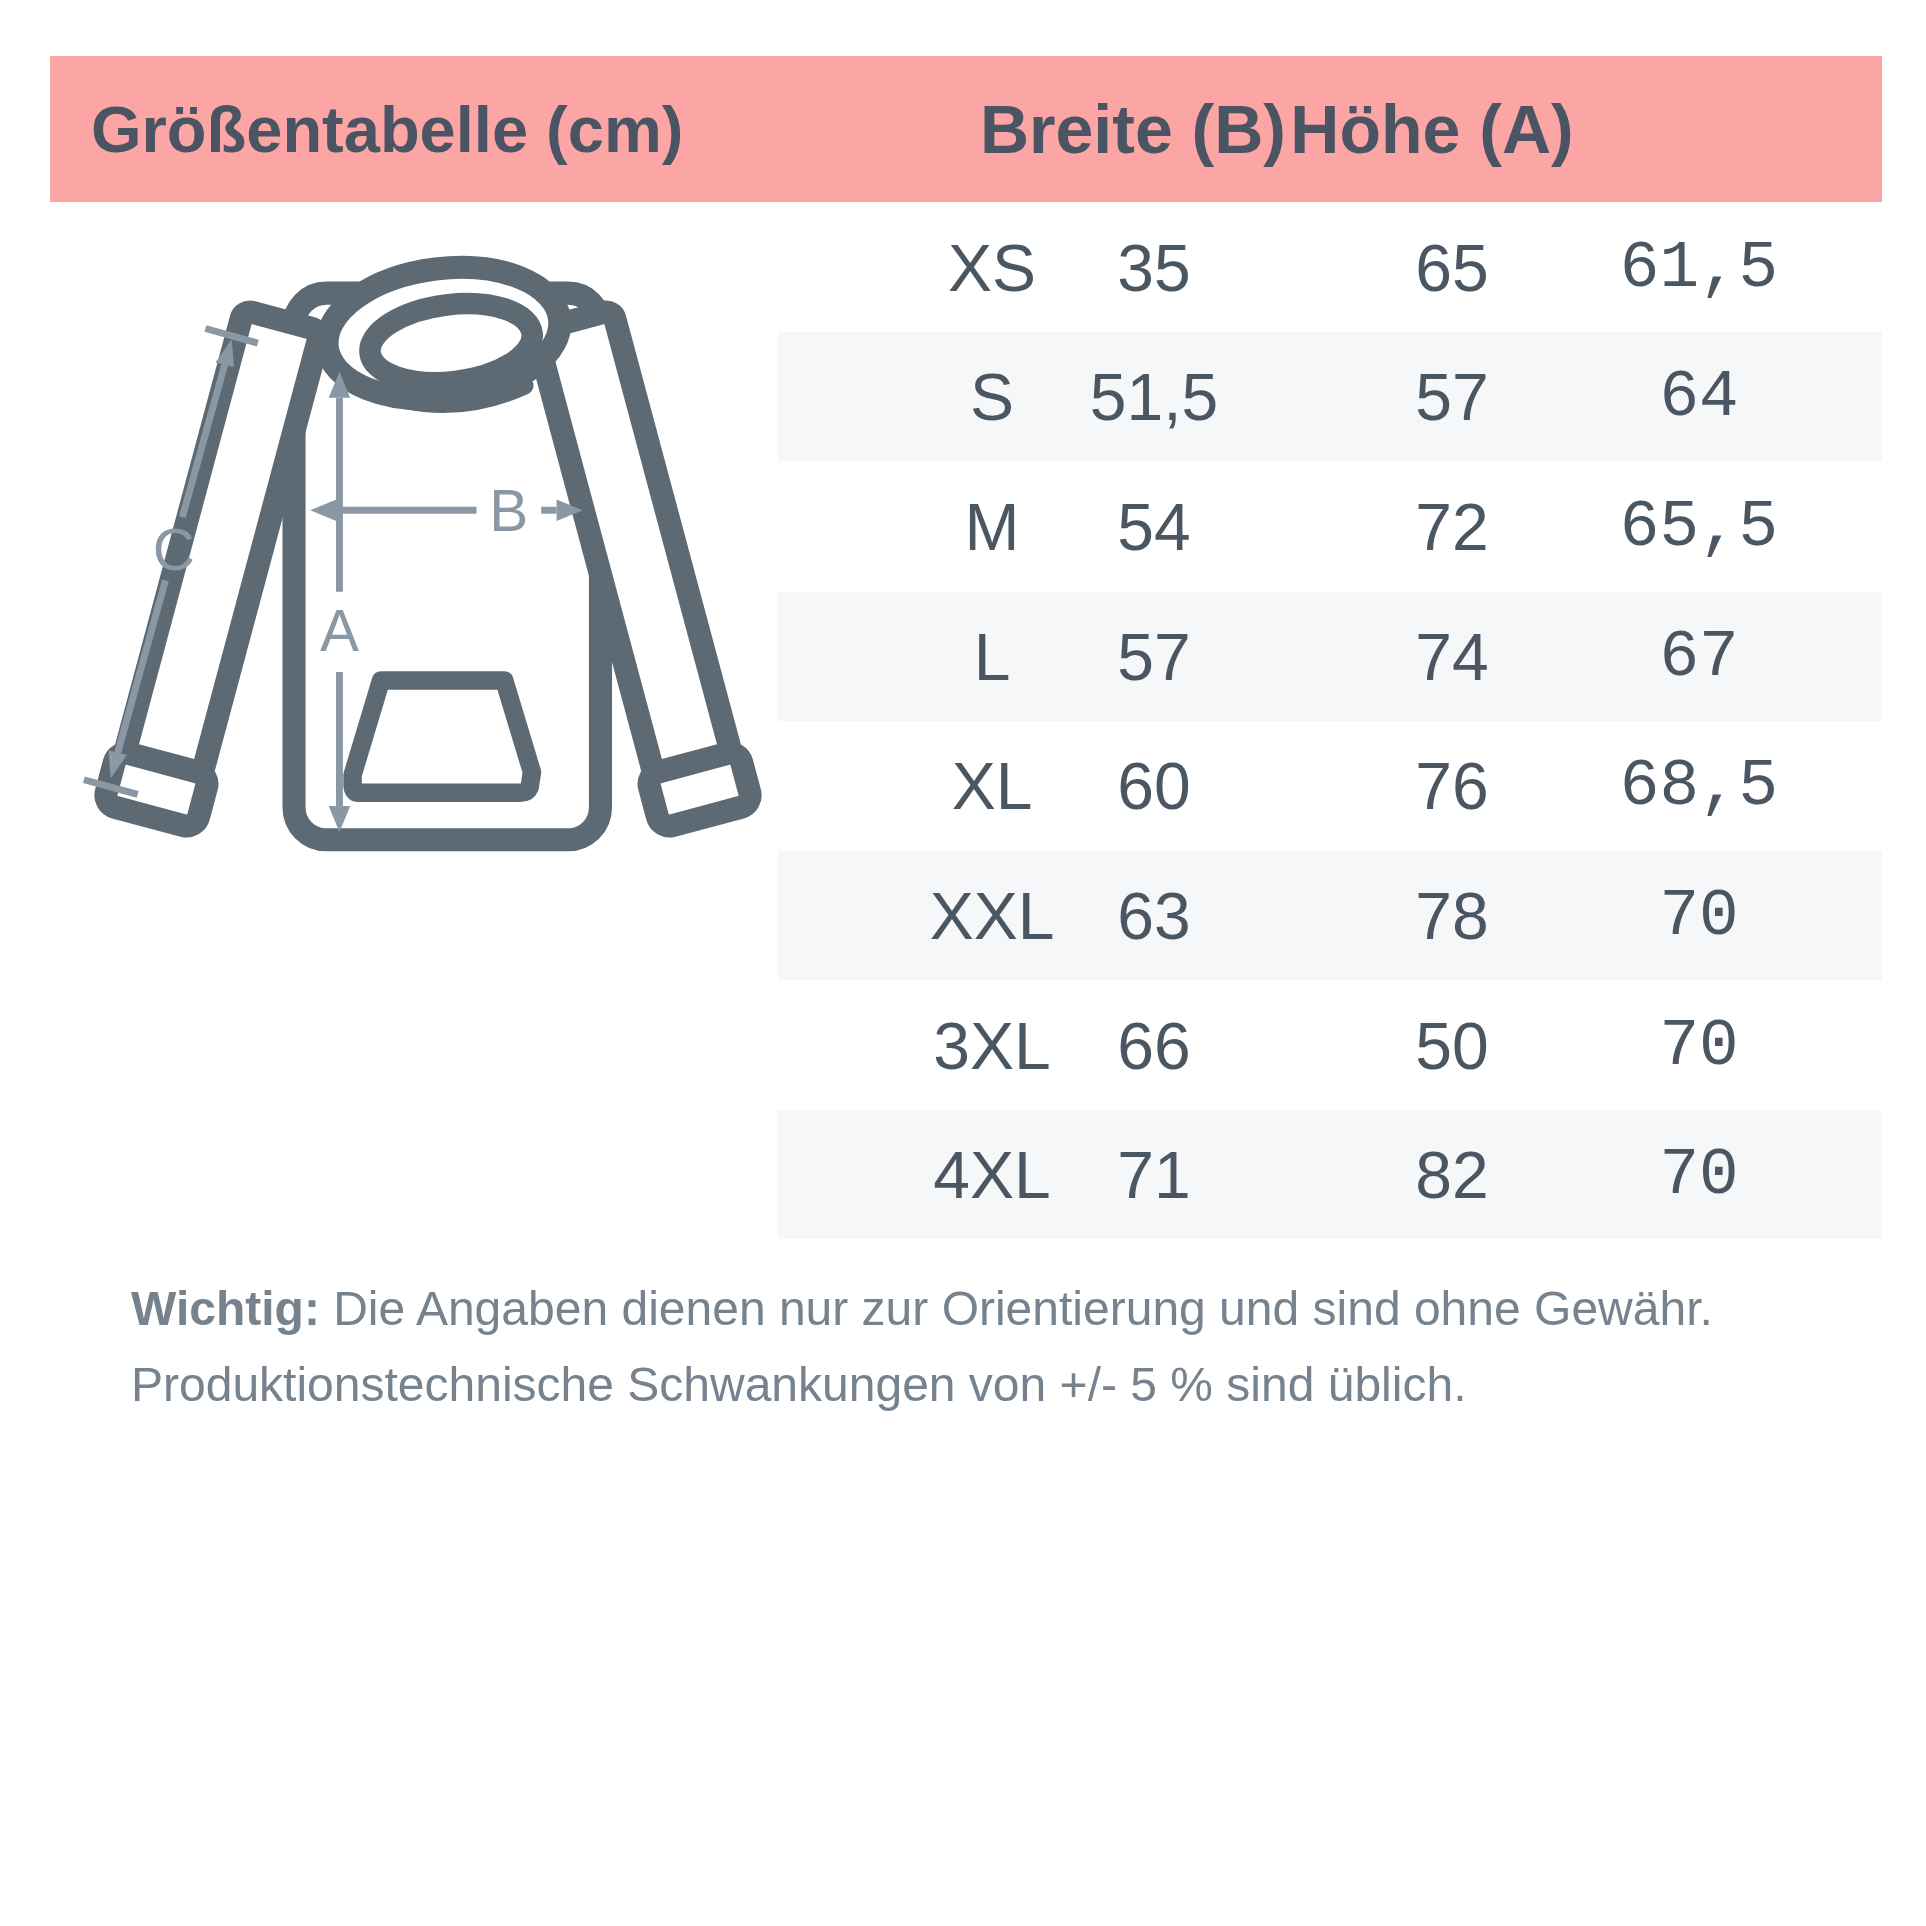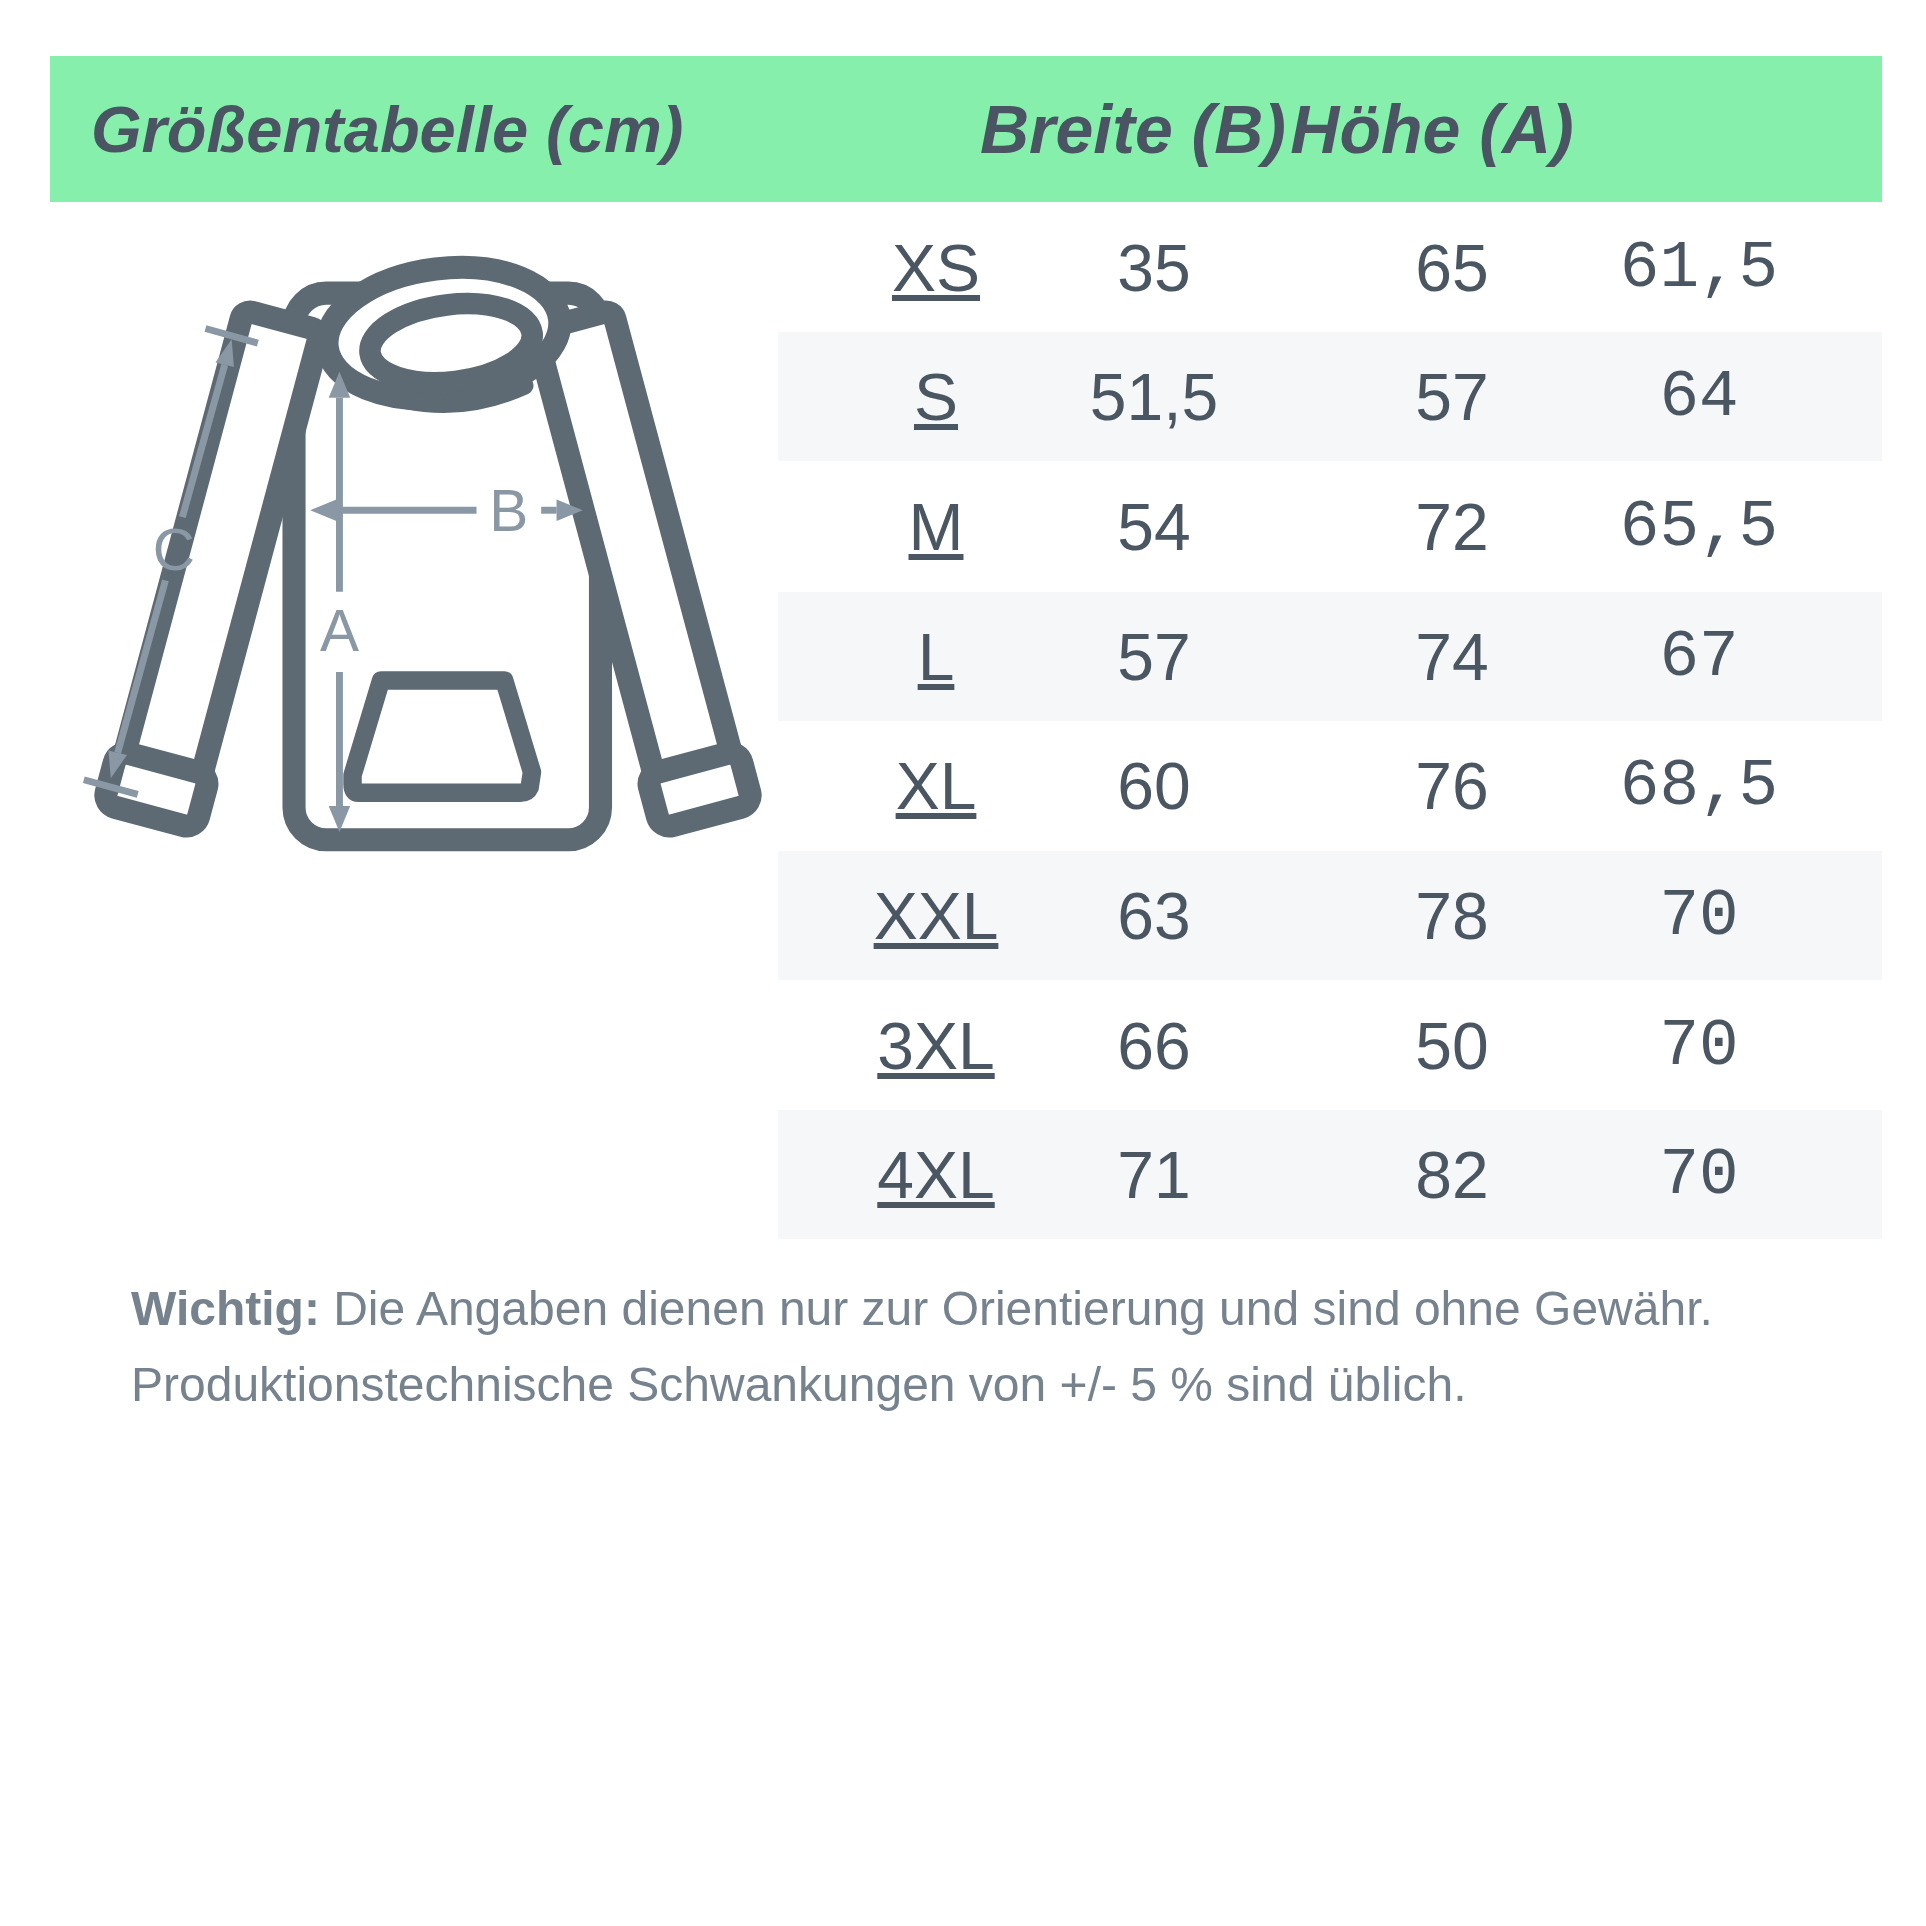--- a/index.html
+++ b/index.html
@@ -3,43 +3,42 @@
 <meta charset="utf-8">
 <style>
   html,body{margin:0;padding:0;background:#fff;}
   #canvas{
     position:relative;width:1926px;height:1926px;background:#fff;overflow:hidden;
     font-family:"Liberation Sans", sans-serif;color:#4a5462;
   }
   
   .header-band{
     position:absolute;left:50px;top:56px;width:1832px;height:146px;
-    background:#86efac;
-    font-style:italic;
+    background:#fca5a5;
   }
   .title{
     position:absolute;left:41px;top:50%;transform:translateY(-50%);
     font-size:65px;font-weight:bold;color:#4a5462;white-space:nowrap;
   }
   .col-head{
     position:absolute;top:50%;transform:translate(-50%,-50%);
     font-size:68px;font-weight:bold;color:#4a5462;white-space:nowrap;
   }
   .col-head.c1{left:1083px;}
   .col-head.c2{left:1382px;}
   .col-head.c3{left:1646px;}
   
   .trow{position:absolute;left:0;width:1926px;height:129px;}
   .row-bg{position:absolute;left:778px;top:0;width:1104px;height:100%;background:transparent;}
   .trow.striped .row-bg{background:#f5f7f9;}
   .cell{
     position:absolute;top:50%;transform:translate(-50%,-50%);
     font-size:66px;font-weight:400;color:#4b5663;white-space:nowrap;
   }
-  .cell.size{left:936px;text-decoration:underline;}
+  .cell.size{left:992px;}
   .cell.breite{left:1154px;}
   .cell.hoehe{left:1452px;}
   .cell.aermel{left:1699px;font-family:Liberation Mono, monospace;}
   
   .hoodie{position:absolute;left:62px;top:193px;width:732px;height:693px;}
   
   .footer{
     position:absolute;left:91px;top:1271px;width:1788px;
     font-size:48px;line-height:76px;color:#76838f;
   }

